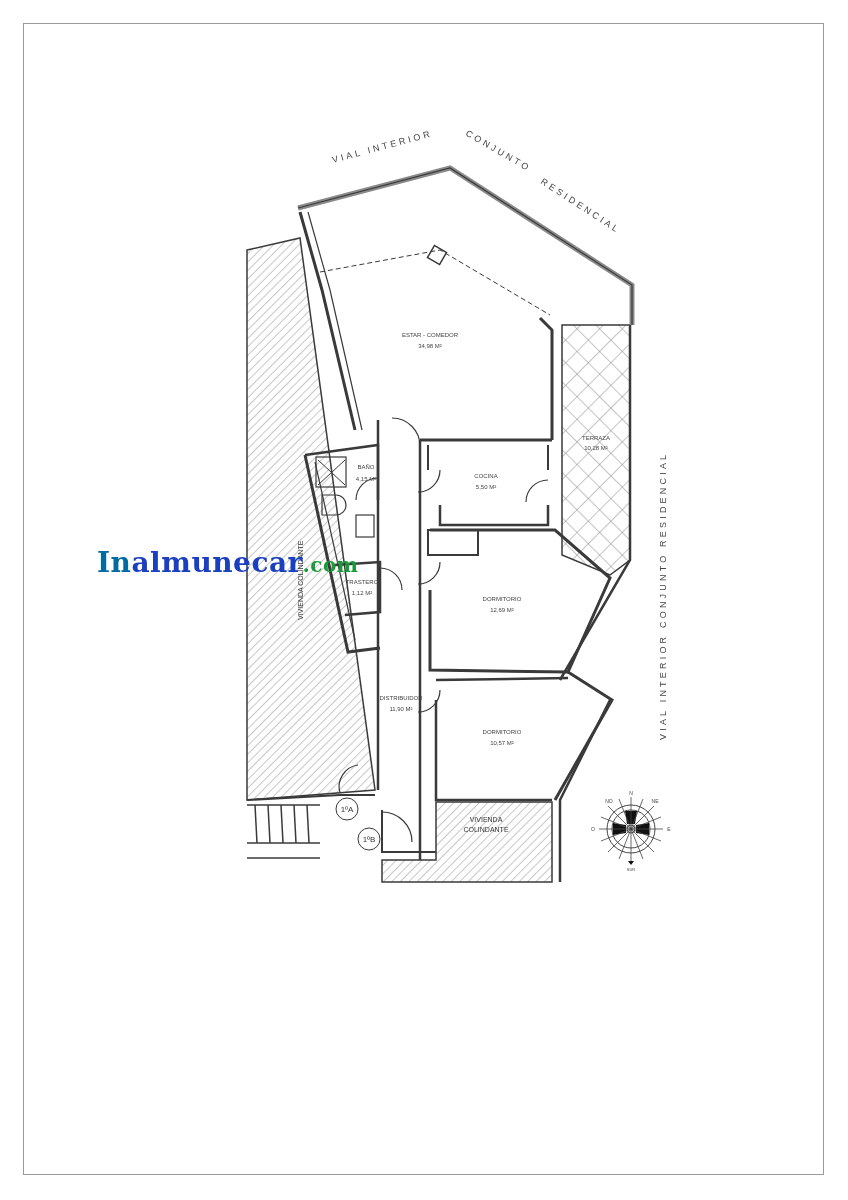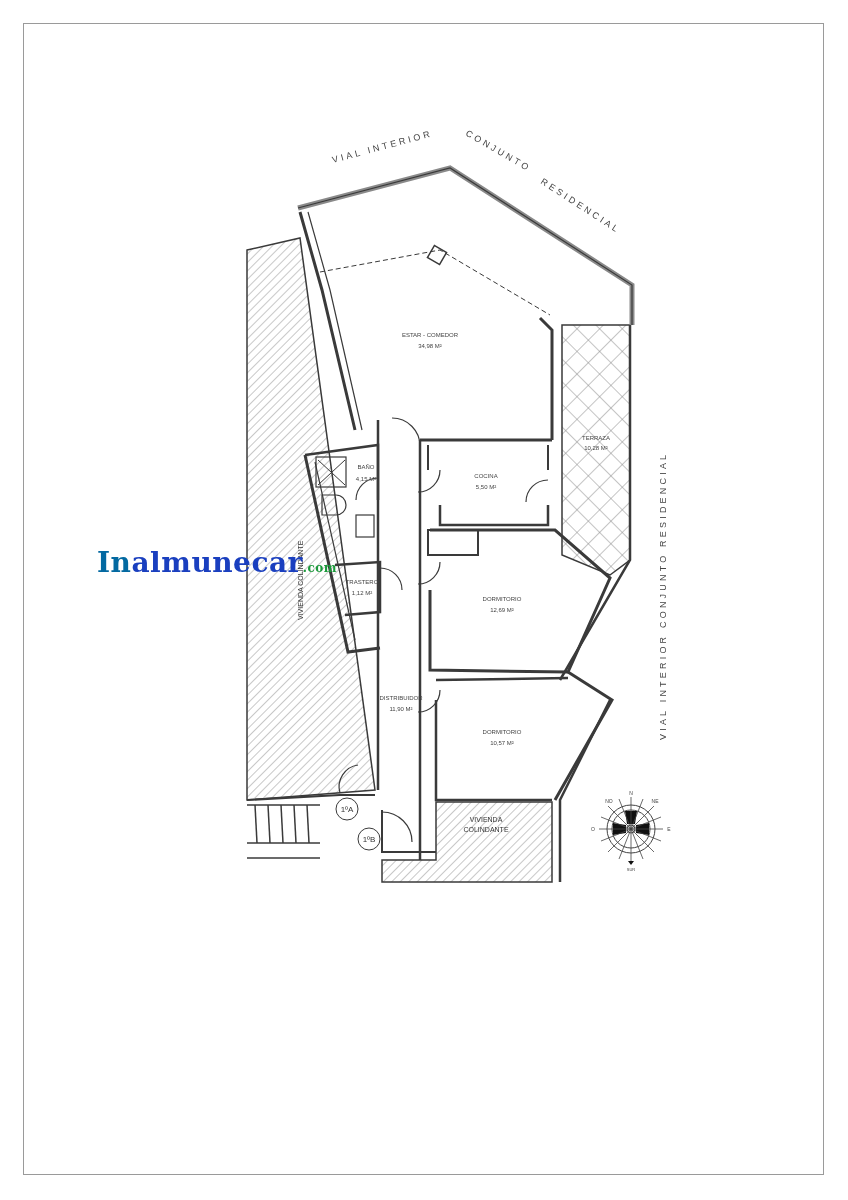--- a/index.html
+++ b/index.html
@@ -2,21 +2,21 @@
 <html><head>
 <meta charset="utf-8">
 <style>
   html, body { margin:0; padding:0; background:#ffffff; }
   body { width:848px; height:1200px; position:relative; overflow:hidden; font-family:"Liberation Sans", sans-serif; }
   .frame { position:absolute; left:23px; top:23px; width:801px; height:1152px; border:1px solid #9a9a9a; box-sizing:border-box; }
   .plan { position:absolute; left:0; top:0; width:848px; height:1200px; }
   .watermark { position:absolute; left:97px; top:546px; font-family:"DejaVu Serif", serif; font-weight:bold; font-size:28px; letter-spacing:0.5px; white-space:nowrap; }
   .wm-in { color:#0369a1; }
   .wm-mid { color:#1a3fbf; }
-  .wm-com { color:#1a9a3a; font-size:12px; }
+  .wm-com { color:#1a9a3a; font-size:20px; }
   svg text { font-family:"Liberation Sans", sans-serif; }
 </style>
 </head>
 <body>
 
 <div class="frame"></div>
 
 <svg class="plan" width="848" height="1200" viewBox="0 0 848 1200" xmlns="http://www.w3.org/2000/svg">
   <defs>
     <pattern id="diag" width="6" height="6" patternUnits="userSpaceOnUse" patternTransform="rotate(45)">

